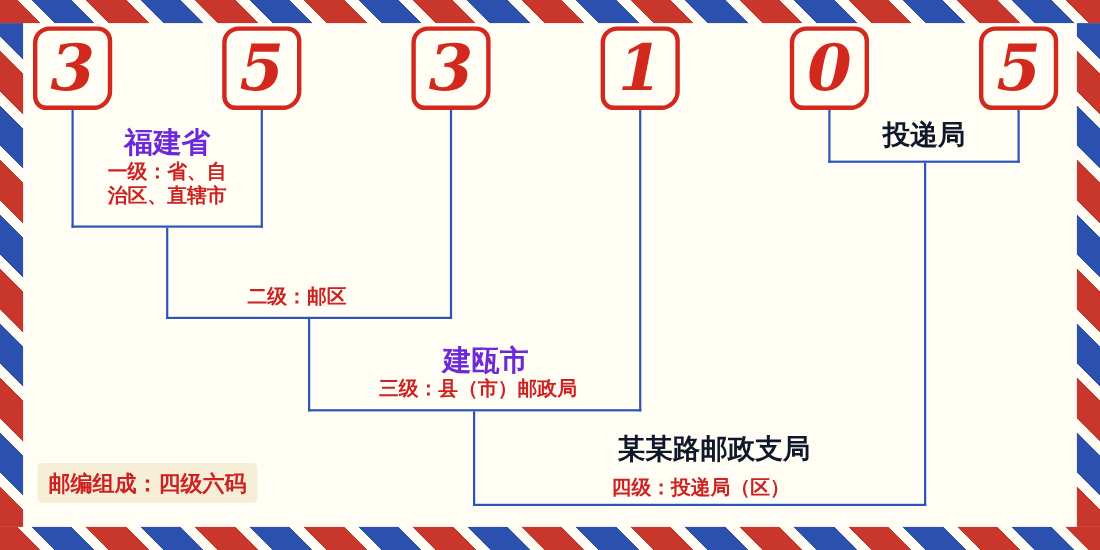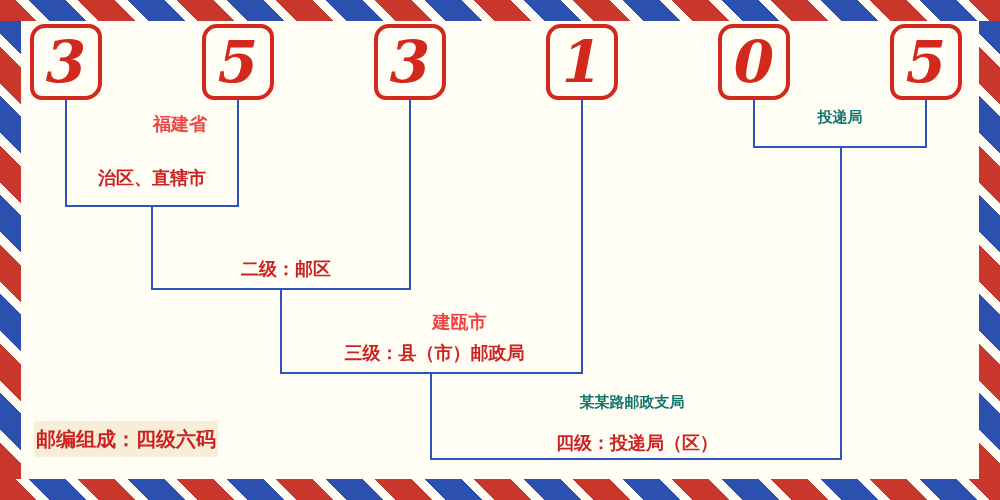--- a/index.html
+++ b/index.html
@@ -41,27 +41,27 @@
     font-size:58px; line-height:1; color:#d2281e;
   }
 
   
   .line { position:absolute; background:#2b55b8; }
   .vline { width:2px; }
   .hline { height:2px; }
 
   
   .lbl { position:absolute; text-align:center; line-height:1.25; }
-  .name   { color:#ef4444; font-weight:bold; font-size:18px;margin-left:28px; }
-  .name-s { color:#0f766e; font-weight:bold; font-size:15px; }
+  .name   { color:#6d28d9; font-weight:bold; font-size:26px; }
+  .name-s { color:#0f172a; font-weight:bold; font-size:25px; }
   .desc   { color:#cc2222; font-weight:bold; font-size:18px; }
 
   
   .badge {
-    position:absolute; left:34px; top:421px; width:184px; height:36px;
+    position:absolute; left:34px; top:421px; width:200px; height:36px;
     background:#f7eed8; border-radius:4px;
     display:flex; align-items:center; justify-content:center;
   }
   .badge span { color:#cc2222; font-weight:bold; font-size:20px; }
 </style>
 </head>
 <body>
 
 <div class="stage">
 
@@ -102,28 +102,29 @@
   <div class="line hline" style="left:280px;top:372px;width:303px"></div>
   <div class="line vline" style="left:430px;top:374px;height:86px"></div>
 
   <div class="line hline" style="left:430px;top:458px;width:412px"></div>
   <div class="line vline" style="left:840px;top:148px;height:312px"></div>
   <div class="line vline" style="left:753px;top:100px;height:48px"></div>
   <div class="line vline" style="left:925px;top:100px;height:48px"></div>
   <div class="line hline" style="left:753px;top:146px;width:174px"></div>
 
   <div class="lbl name" style="left:66px;top:113px;width:172px">福建省</div>
+  <div class="lbl desc" style="left:46px;top:145px;width:212px">一级：省、自</div>
   <div class="lbl desc" style="left:46px;top:167px;width:212px">治区、直辖市</div>
 
-  <div class="lbl desc" style="left:156px;top:258px;width:260px">二级：邮区</div>
+  <div class="lbl desc" style="left:140px;top:258px;width:260px">二级：邮区</div>
 
-  <div class="lbl name" style="left:281px;top:311px;width:301px">建瓯市</div>
+  <div class="lbl name" style="left:291px;top:311px;width:301px">建瓯市</div>
   <div class="lbl desc" style="left:281px;top:342px;width:307px">三级：县（市）邮政局</div>
 
-  <div class="lbl name-s" style="left:426px;top:393px;width:412px">某某路邮政支局</div>
+  <div class="lbl name-s" style="left:443px;top:393px;width:412px">某某路邮政支局</div>
   <div class="lbl desc" style="left:431px;top:432px;width:412px">四级：投递局（区）</div>
 
   <div class="lbl name-s" style="left:754px;top:108px;width:172px">投递局</div>
 
   <div class="badge">
     <span>邮编组成：四级六码</span>
   </div>
 
 </div>
 

